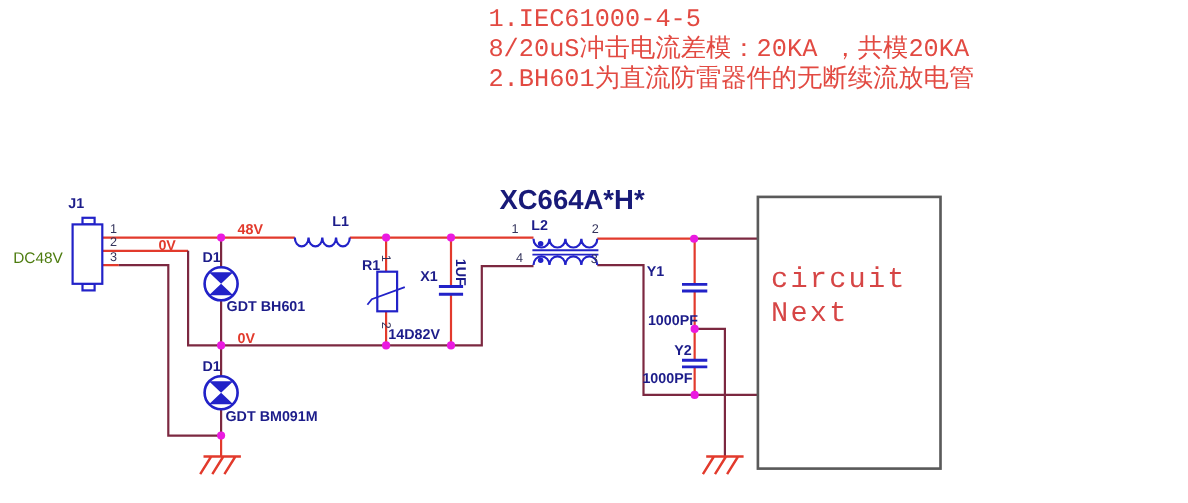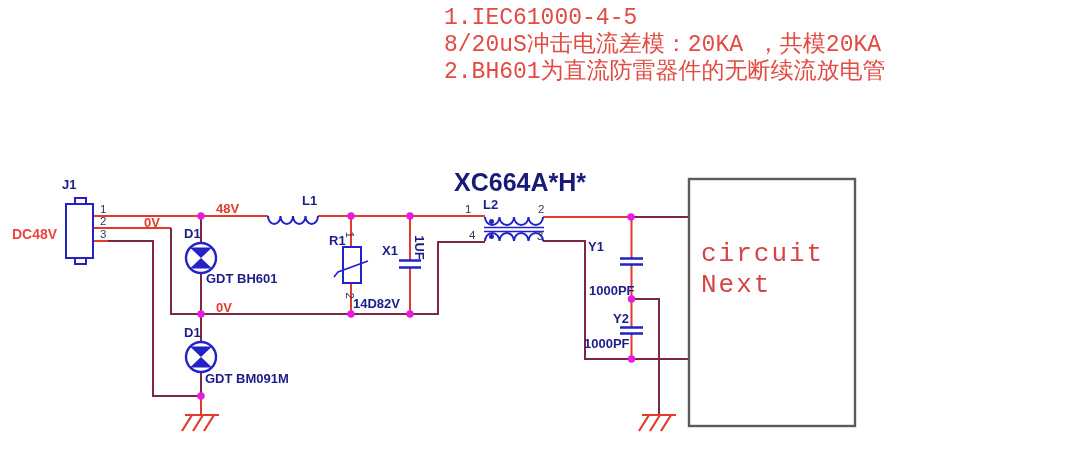--- a/index.html
+++ b/index.html
@@ -5,21 +5,21 @@
   html,body{margin:0;padding:0;background:#ffffff;}
   .stage{position:relative;width:900px;height:457px;background:#ffffff;
          font-family:"Liberation Sans",sans-serif;overflow:hidden;}
   .stage svg{position:absolute;left:0;top:0;}
   .lbl{position:absolute;color:#1c1c8a;font-weight:700;font-size:13px;line-height:1;white-space:nowrap;}
   .net{position:absolute;color:#e23a2c;font-weight:700;font-size:13px;line-height:1;white-space:nowrap;}
   .pin{position:absolute;color:#33335c;font-weight:400;font-size:11.5px;line-height:1;white-space:nowrap;}
   .ann{position:absolute;left:444px;top:5px;color:#e24a42;
        font-family:"Liberation Mono",monospace;font-size:23px;line-height:27px;white-space:nowrap;}
   .title{position:absolute;left:454px;top:170px;color:#181a78;font-weight:700;font-size:25px;line-height:1;}
-  .dcnet{position:absolute;left:12px;top:227px;color:#ef4444;font-weight:700;font-size:14px;line-height:1;}
+  .dcnet{position:absolute;left:12px;top:227px;color:#4d7c0f;font-weight:400;font-size:14px;line-height:1;}
   .next{position:absolute;left:701px;top:239px;color:#d64545;
         font-family:"Liberation Mono",monospace;font-size:26px;line-height:31px;letter-spacing:2px;white-space:nowrap;}
   .r90{transform:rotate(90deg);transform-origin:center;}
 </style>
 </head>
 <body>
 
 <div class="stage">
 
   <svg width="1080" height="457" viewBox="0 0 1080 457">

